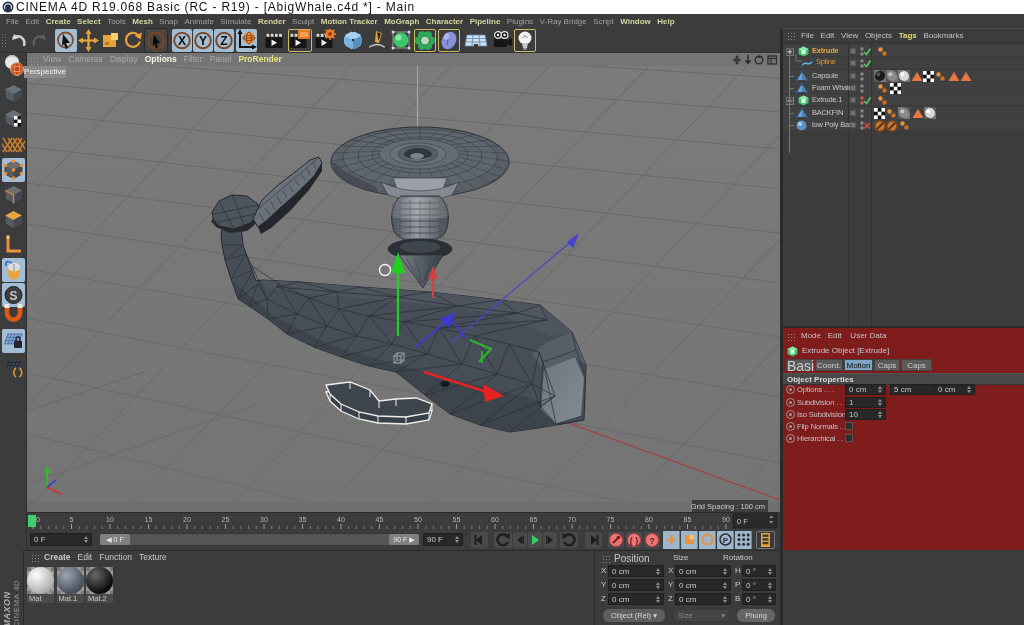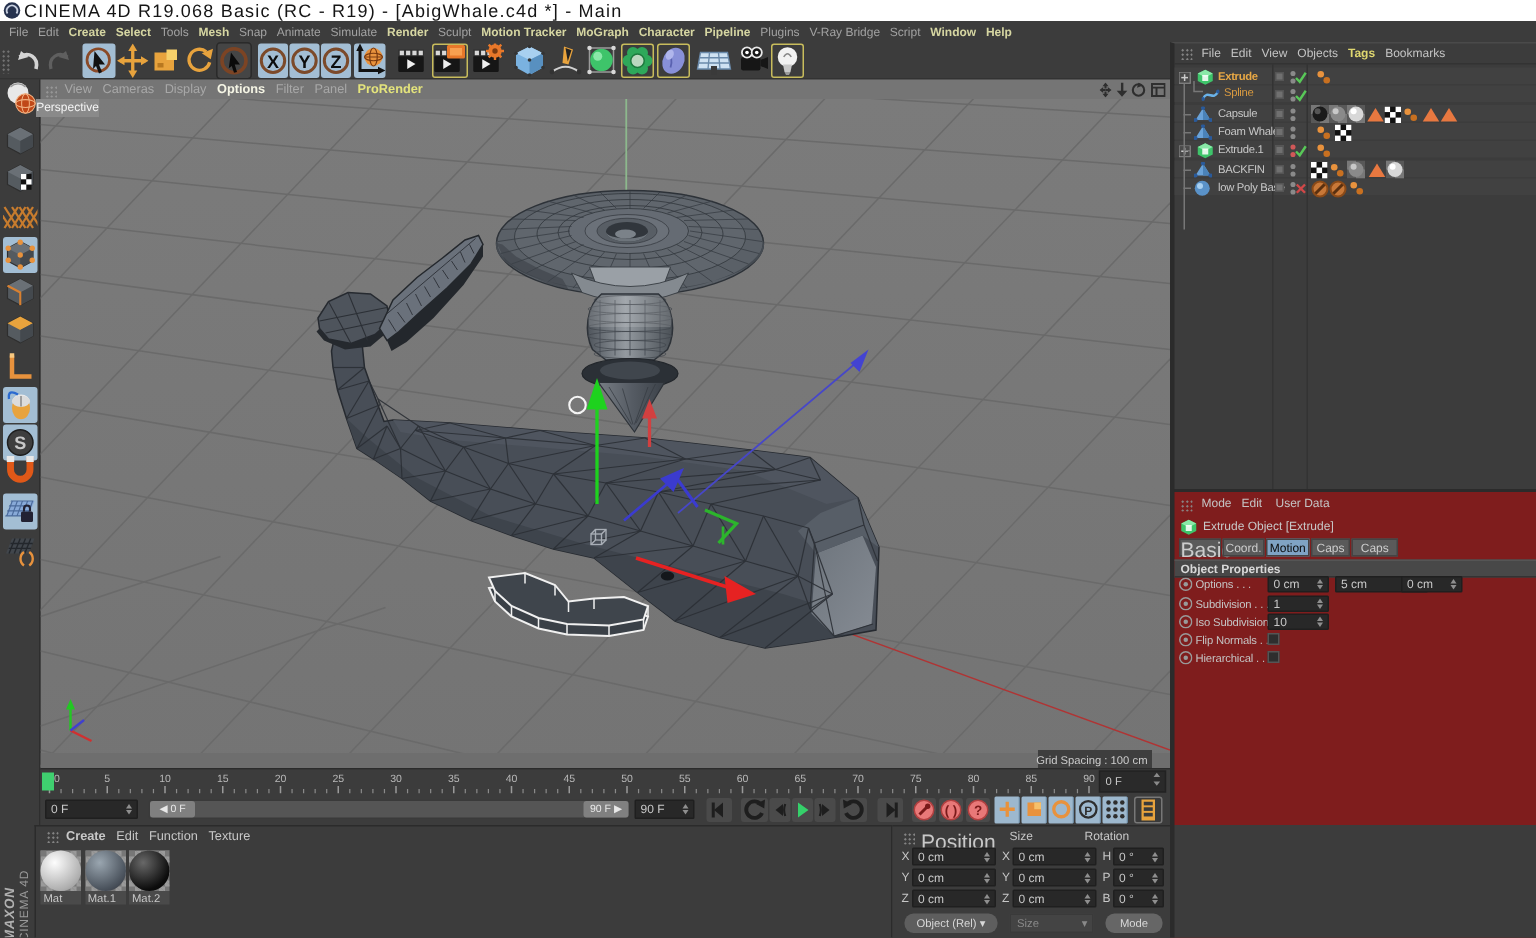--- a/index.html
+++ b/index.html
@@ -1188,21 +1188,21 @@
     <div style="position:absolute;left:3.0px;top:43px;width:27px;height:9px;background:#4a4a4a;color:#c8c8c8;font-size:7.5px;line-height:9px;padding-left:2px;">Mat</div>
     <div style="position:absolute;left:32.5px;top:16px;width:27px;height:27px;background-image:linear-gradient(45deg,#9a9a9a 25%,transparent 25%,transparent 75%,#9a9a9a 75%),linear-gradient(45deg,#9a9a9a 25%,#777 25%,#777 75%,#9a9a9a 75%);background-size:8px 8px;background-position:0 0,4px 4px;"></div>
     <div style="position:absolute;left:32.5px;top:16px;width:27px;height:27px;border-radius:50%;background:radial-gradient(circle at 35% 30%,#9aa6b0 0%,#49515b 70%,#2c2c34 100%);"></div>
     <div style="position:absolute;left:32.5px;top:43px;width:27px;height:9px;background:#4a4a4a;color:#c8c8c8;font-size:7.5px;line-height:9px;padding-left:2px;">Mat.1</div>
     <div style="position:absolute;left:62.0px;top:16px;width:27px;height:27px;background-image:linear-gradient(45deg,#9a9a9a 25%,transparent 25%,transparent 75%,#9a9a9a 75%),linear-gradient(45deg,#9a9a9a 25%,#777 25%,#777 75%,#9a9a9a 75%);background-size:8px 8px;background-position:0 0,4px 4px;"></div>
     <div style="position:absolute;left:62.0px;top:16px;width:27px;height:27px;border-radius:50%;background:radial-gradient(circle at 35% 30%,#686868 0%,#0c0c0c 70%,#000 100%);"></div>
     <div style="position:absolute;left:62.0px;top:43px;width:27px;height:9px;background:#4a4a4a;color:#c8c8c8;font-size:7.5px;line-height:9px;padding-left:2px;">Mat.2</div>
   </div>
 <div id="coords">
     <div style="position:absolute;left:7px;top:4px;width:8px;height:8px;background-image:radial-gradient(#8a8a8a 35%,transparent 40%);background-size:3px 3px;"></div>
-    <div style="position:absolute;left:19px;top:2px;font-size:14px;color:#c8c8c8;">Position</div>
+    <div style="position:absolute;left:19px;top:2px;font-size:10px;color:#c8c8c8;">Position</div>
     <div style="position:absolute;left:78px;top:2px;font-size:8px;color:#c8c8c8;">Size</div>
     <div style="position:absolute;left:128px;top:2px;font-size:8px;color:#c8c8c8;">Rotation</div>
     <div style="position:absolute;left:6px;top:15px;font-size:8px;color:#c8c8c8;">X</div>
     <div class="field" style="left:13px;top:14px;width:56px;height:12px;line-height:11px;">0 cm<span class="spin"></span></div>
     <div style="position:absolute;left:73px;top:15px;font-size:8px;color:#c8c8c8;">X</div>
     <div class="field" style="left:80px;top:14px;width:56px;height:12px;line-height:11px;">0 cm<span class="spin"></span></div>
     <div style="position:absolute;left:140px;top:15px;font-size:8px;color:#c8c8c8;">H</div>
     <div class="field" style="left:147px;top:14px;width:34px;height:12px;line-height:11px;">0 °<span class="spin"></span></div>
     <div style="position:absolute;left:6px;top:29px;font-size:8px;color:#c8c8c8;">Y</div>
     <div class="field" style="left:13px;top:28px;width:56px;height:12px;line-height:11px;">0 cm<span class="spin"></span></div>
@@ -1211,15 +1211,15 @@
     <div style="position:absolute;left:140px;top:29px;font-size:8px;color:#c8c8c8;">P</div>
     <div class="field" style="left:147px;top:28px;width:34px;height:12px;line-height:11px;">0 °<span class="spin"></span></div>
     <div style="position:absolute;left:6px;top:43px;font-size:8px;color:#c8c8c8;">Z</div>
     <div class="field" style="left:13px;top:42px;width:56px;height:12px;line-height:11px;">0 cm<span class="spin"></span></div>
     <div style="position:absolute;left:73px;top:43px;font-size:8px;color:#c8c8c8;">Z</div>
     <div class="field" style="left:80px;top:42px;width:56px;height:12px;line-height:11px;">0 cm<span class="spin"></span></div>
     <div style="position:absolute;left:140px;top:43px;font-size:8px;color:#c8c8c8;">B</div>
     <div class="field" style="left:147px;top:42px;width:34px;height:12px;line-height:11px;">0 °<span class="spin"></span></div>
     <div style="position:absolute;left:8px;top:58px;width:62px;height:13px;background:#5e5e5e;border-radius:6px;color:#d8d8d8;font-size:7.5px;line-height:13px;text-align:center;">Object (Rel) ▾</div>
     <div style="position:absolute;left:78px;top:58px;width:56px;height:13px;background:#444;border:1px solid #3a3a3a;color:#8a8a8a;font-size:7.5px;line-height:12px;padding-left:4px;">Size<span style="float:right;margin-right:3px;">▾</span></div>
-    <div style="position:absolute;left:142px;top:58px;width:38px;height:13px;background:#666;border-radius:6px;color:#d8d8d8;font-size:7.5px;line-height:13px;text-align:center;">Mode</div>
+    <div style="position:absolute;left:142px;top:58px;width:38px;height:13px;background:#666;border-radius:6px;color:#d8d8d8;font-size:7.5px;line-height:13px;text-align:center;">Phong</div>
   </div>
 <div id="botright"></div>
 
 </body></html>

